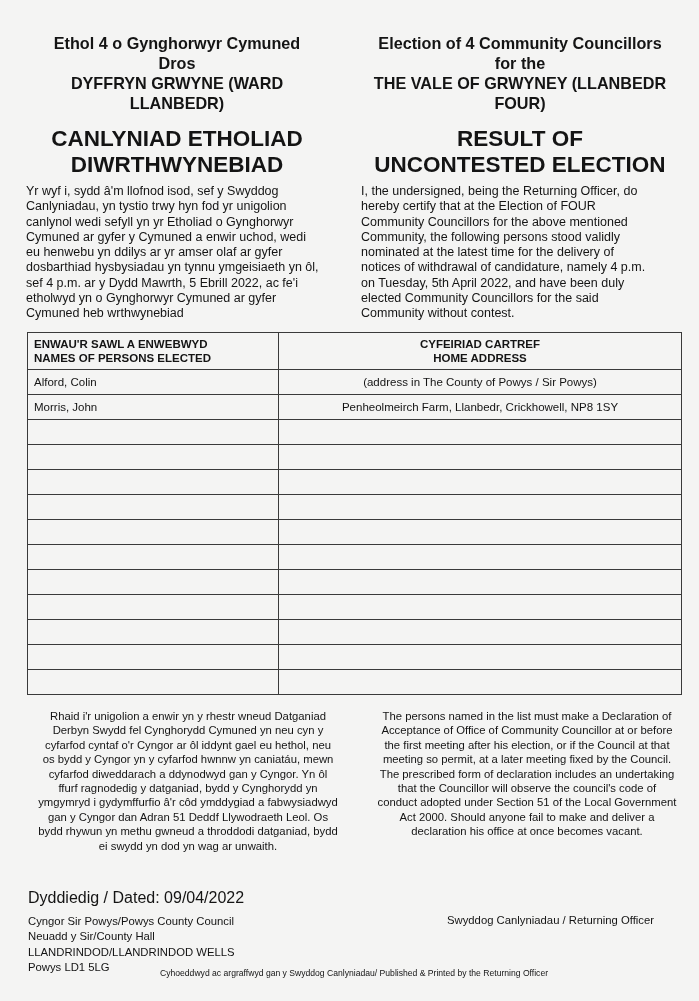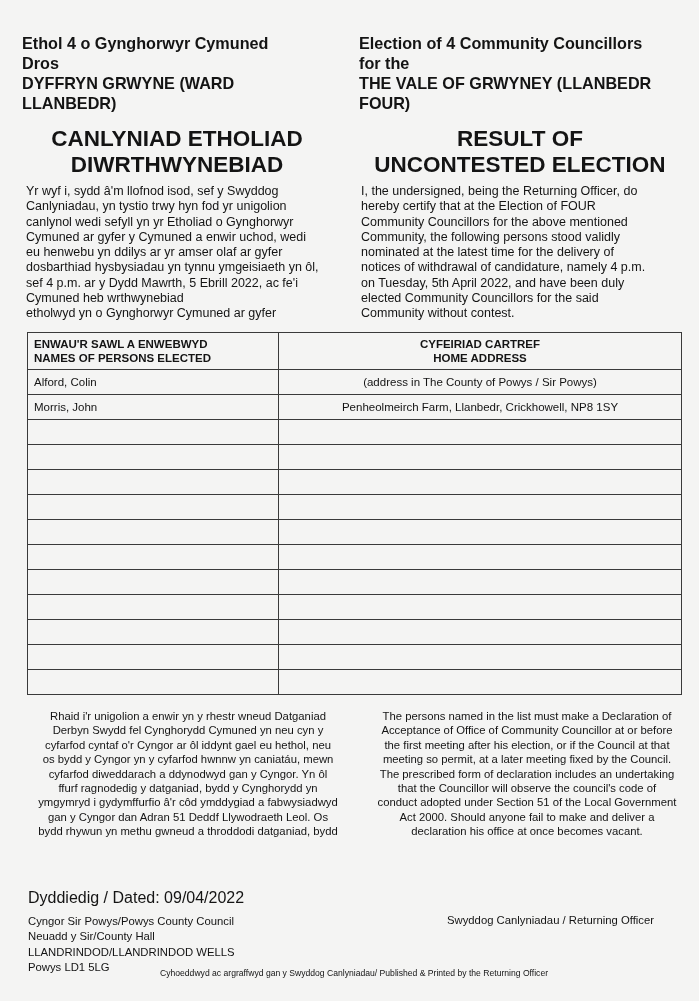--- a/index.html
+++ b/index.html
@@ -7,21 +7,21 @@
       width: 699px; height: 1001px; overflow: hidden;
       background: #f4f4f3;
     }
     body {
       position: relative;
       font-family: "Liberation Sans", sans-serif;
       color: #141414;
     }
     .col-head {
       position: absolute; top: 33px; width: 310px;
-      text-align: left; font-weight: bold;
+      text-align: center; font-weight: bold;
       font-size: 16.2px; line-height: 20px;
     }
     .col-head.left { left: 22px; }
     .col-head.right { left: 359px; width: 322px; }
     .col-head div { white-space: nowrap; }
     .big-title {
       position: absolute; top: 126px;
       text-align: center; font-weight: bold;
       font-size: 22.5px; line-height: 26px;
     }
@@ -110,22 +110,22 @@
 </div>
 
 <div class="intro left" id="intro-welsh">
     <div>Yr wyf i, sydd â'm llofnod isod, sef y Swyddog</div>
     <div>Canlyniadau, yn tystio trwy hyn fod yr unigolion</div>
     <div>canlynol wedi sefyll yn yr Etholiad o Gynghorwyr</div>
     <div>Cymuned ar gyfer y  Cymuned a enwir uchod, wedi</div>
     <div>eu henwebu yn ddilys ar yr amser olaf ar gyfer</div>
     <div>dosbarthiad hysbysiadau yn tynnu ymgeisiaeth yn ôl,</div>
     <div>sef 4 p.m. ar y Dydd Mawrth, 5 Ebrill 2022, ac fe'i</div>
+    <div>etholwyd yn  o Gynghorwyr Cymuned ar gyfer</div>
     <div>Cymuned heb wrthwynebiad</div>
-    <div>etholwyd yn  o Gynghorwyr Cymuned ar gyfer</div>
   </div>
 <div class="intro right" id="intro-english">
     <div>I, the undersigned, being the Returning Officer, do</div>
     <div>hereby certify that at the Election of FOUR</div>
     <div>Community Councillors for the above mentioned</div>
     <div>Community, the following persons stood validly</div>
     <div>nominated at the latest time for the delivery of</div>
     <div>notices of withdrawal of candidature, namely 4 p.m.</div>
     <div>on Tuesday, 5th April 2022, and have been duly</div>
     <div>elected Community Councillors for the said</div>
@@ -204,20 +204,21 @@
 <div class="notice left" id="notice-welsh">
     <div>Rhaid i'r unigolion a enwir yn y rhestr wneud Datganiad</div>
     <div>Derbyn Swydd fel Cynghorydd Cymuned yn neu cyn y</div>
     <div>cyfarfod cyntaf o'r Cyngor ar ôl iddynt gael eu hethol, neu</div>
     <div>os bydd y Cyngor yn y cyfarfod hwnnw yn caniatáu, mewn</div>
     <div>cyfarfod diweddarach a ddynodwyd gan y Cyngor.  Yn ôl</div>
     <div>ffurf ragnodedig y datganiad, bydd y Cynghorydd yn</div>
     <div>ymgymryd i gydymffurfio â'r côd ymddygiad a fabwysiadwyd</div>
     <div>gan y Cyngor dan Adran 51 Deddf Llywodraeth Leol.  Os</div>
     <div>bydd rhywun yn methu gwneud a throddodi datganiad, bydd</div>
+    <div>ei swydd yn dod yn wag ar unwaith.</div>
   </div>
 <div class="notice right" id="notice-english">
     <div>The persons named in the list must make a Declaration of</div>
     <div>Acceptance of Office of Community Councillor at or before</div>
     <div>the first meeting after his election, or if the Council at that</div>
     <div>meeting so permit, at a later meeting fixed by the Council.</div>
     <div>The prescribed form of declaration includes an undertaking</div>
     <div>that the Councillor will observe the council's code of</div>
     <div>conduct adopted under Section 51 of the Local Government</div>
     <div>Act 2000.  Should anyone fail to make and deliver a</div>

